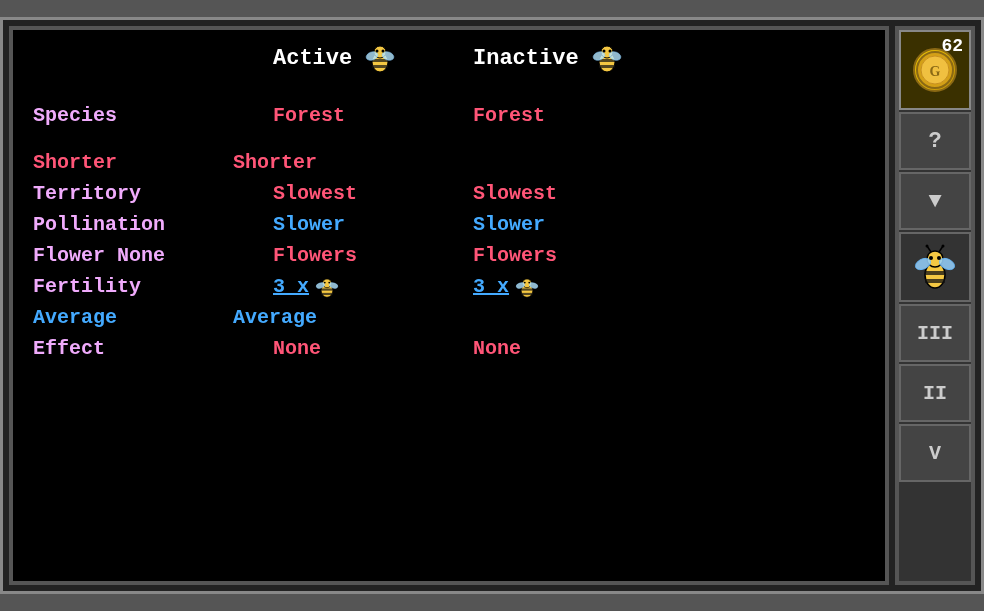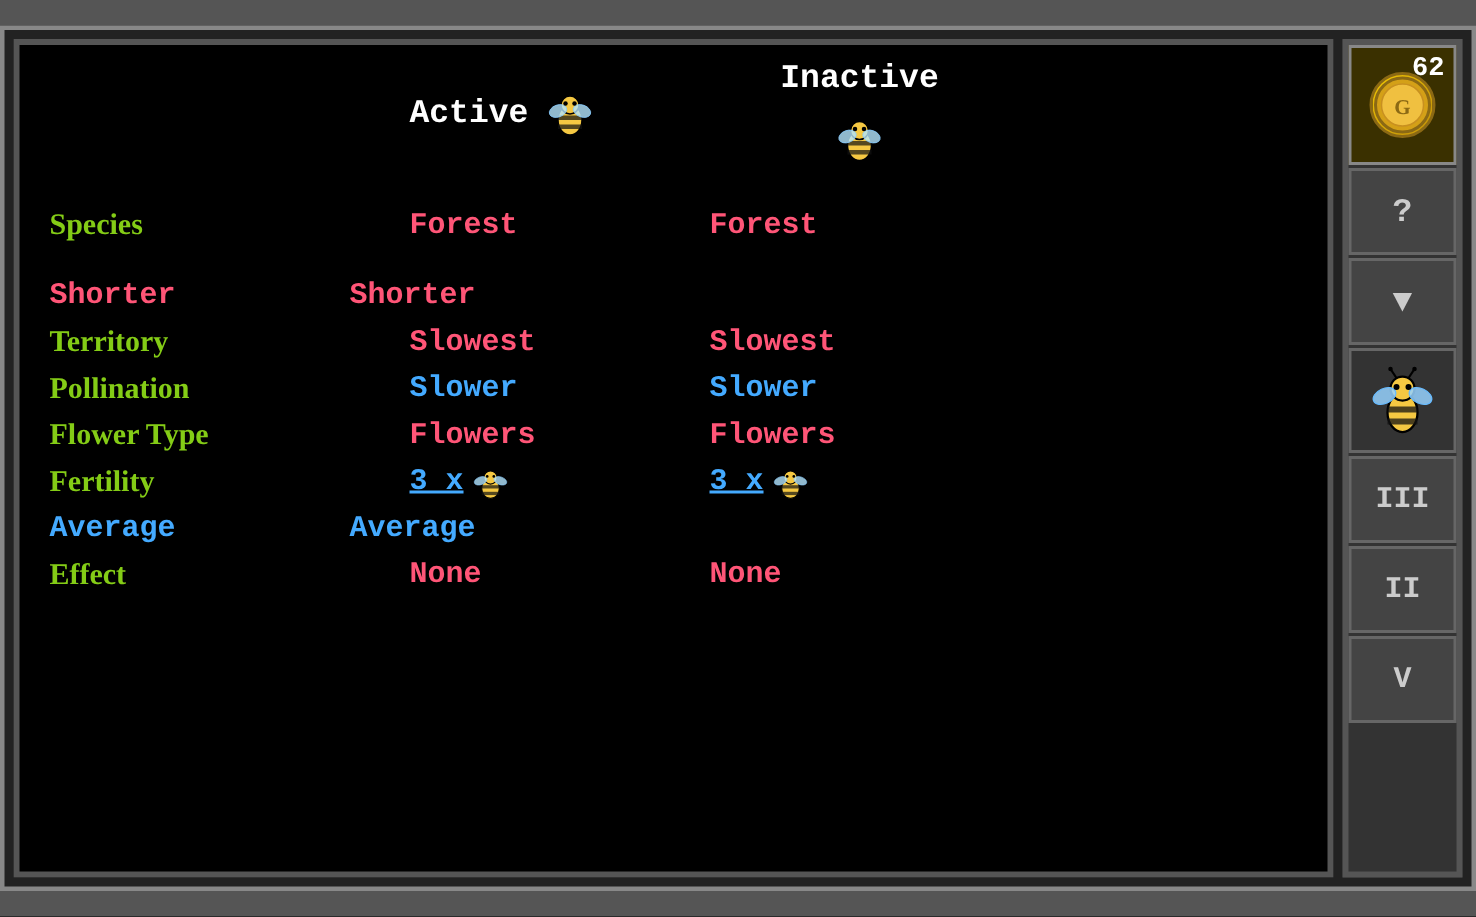--- a/index.html
+++ b/index.html
@@ -49,21 +49,20 @@
       display: flex;
       align-items: center;
       gap: 10px;
     }
 
     .header-inactive-col {
       width: 200px;
       display: flex;
       align-items: center;
       gap: 10px;
-      flex-direction: column;
     }
 
     .col-header-text {
       color: #fff;
       font-size: 22px;
       font-weight: bold;
     }
 
     .bee-icon {
       width: 36px;
@@ -75,24 +74,23 @@
     }
 
     .data-row {
       display: flex;
       align-items: center;
       padding: 4px 0;
     }
 
     .row-label {
       width: 240px;
-      color: #84cc16;
+      color: #f0abfc;
       font-size: 20px;
       font-weight: bold;
-      font-family: Liberation Serif, serif;
     }
 
     .row-active {
       width: 200px;
       font-size: 20px;
       font-weight: bold;
     }
 
     .row-inactive {
       width: 200px;
@@ -285,21 +283,21 @@
       <div class="row-label">Territory</div>
       <div class="row-active" style="width:200px;font-size:20px;font-weight:bold;color:#ff5577;">Slowest</div>
       <div class="row-inactive" style="width:200px;font-size:20px;font-weight:bold;color:#ff5577;">Slowest</div>
     </div>
         <div class="data-row">
       <div class="row-label">Pollination</div>
       <div class="row-active" style="width:200px;font-size:20px;font-weight:bold;color:#44aaff;">Slower</div>
       <div class="row-inactive" style="width:200px;font-size:20px;font-weight:bold;color:#44aaff;">Slower</div>
     </div>
         <div class="data-row">
-      <div class="row-label">Flower Type</div>
+      <div class="row-label">Flower None</div>
       <div class="row-active" style="width:200px;font-size:20px;font-weight:bold;color:#ff5577;">Flowers</div>
       <div class="row-inactive" style="width:200px;font-size:20px;font-weight:bold;color:#ff5577;">Flowers</div>
     </div>
         <div class="data-row">
       <div class="row-label">Fertility</div>
       <div class="row-active fertility-val" style="width:200px;font-size:20px;font-weight:bold;color:#44aaff;display:flex;align-items:center;gap:4px;">
         <span>3 x</span>
         <svg width="28" height="22" viewBox="0 0 36 30" xmlns="http://www.w3.org/2000/svg">
   <ellipse cx="18" cy="20" rx="8" ry="9" fill="#f5c842" stroke="#000" stroke-width="1"></ellipse>
   <rect x="10" y="17" width="16" height="3" fill="#111" opacity="0.7"></rect>

